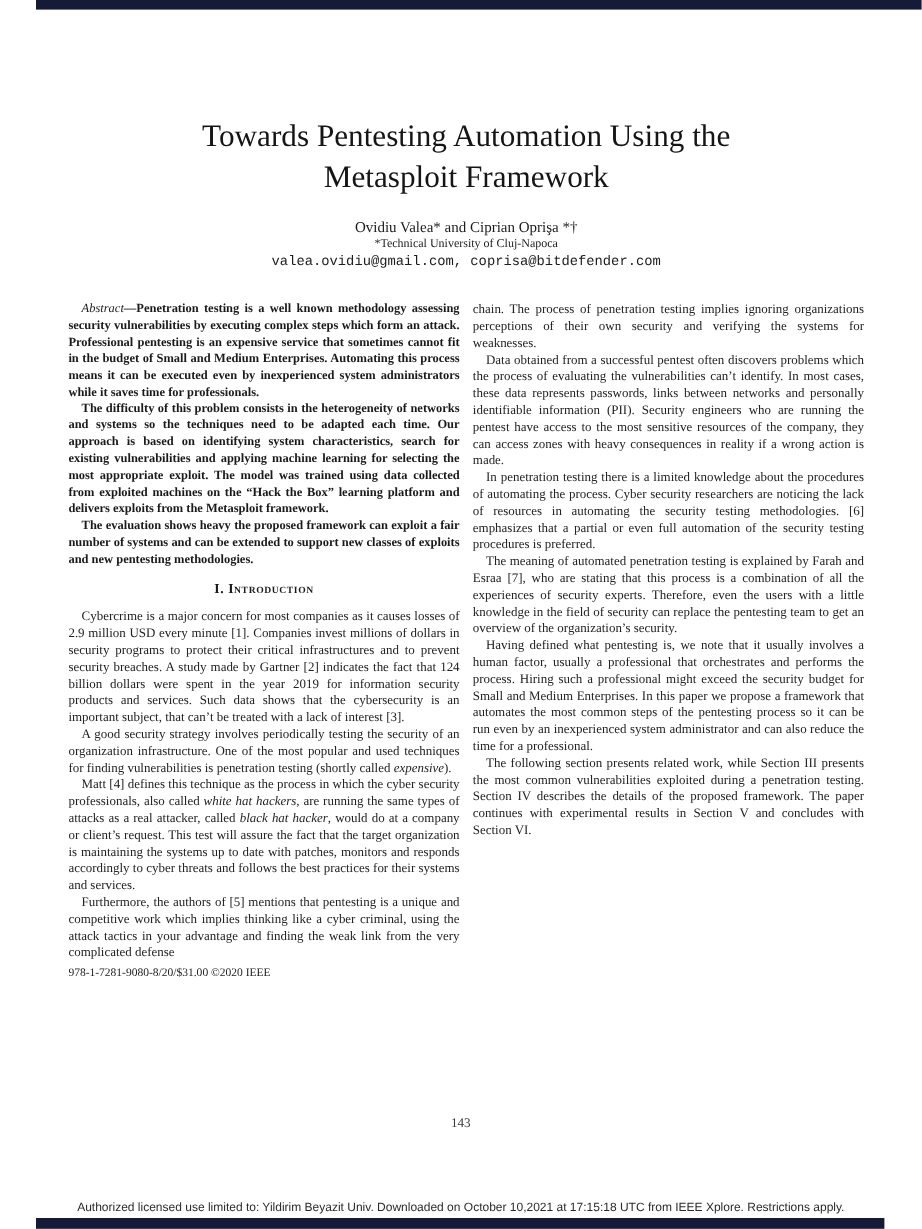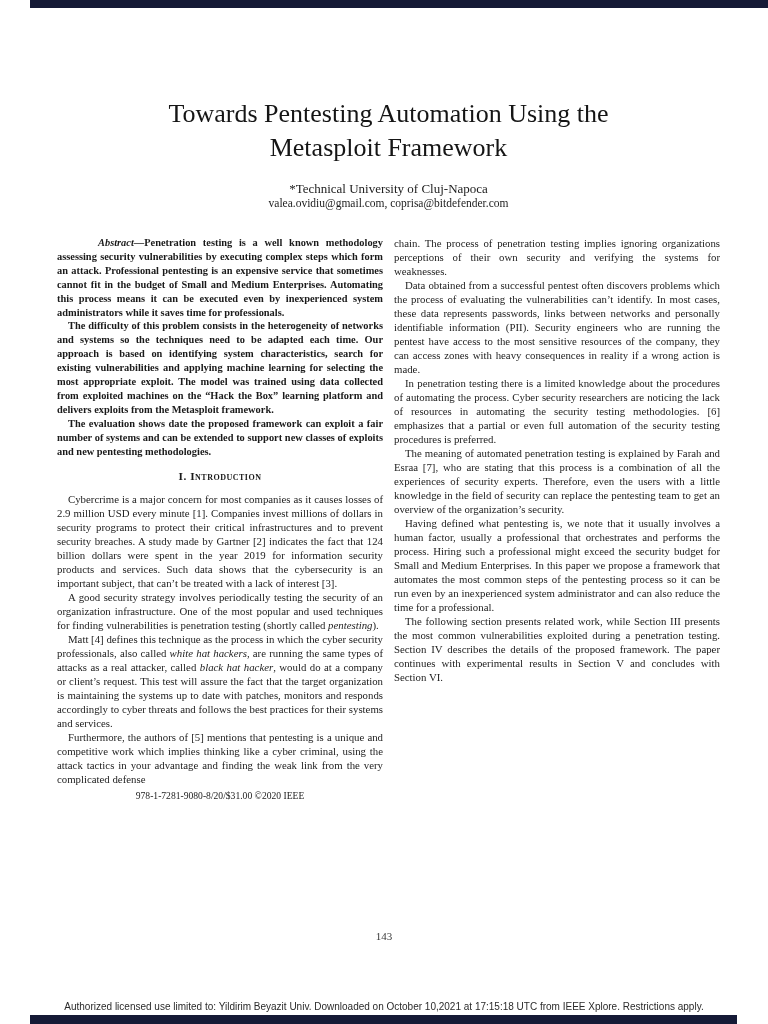--- a/index.html
+++ b/index.html
@@ -26,80 +26,81 @@
   }
   h1.title {
     margin: 0; font-weight: normal; font-size: 26px; line-height: 34px;
     text-align: center; color: #151515;
     font-family: "Liberation Serif", serif;
   }
   .authors-block {
     margin-top: 17px; text-align: center; color: #1c1c1c;
   }
   .authors-line { font-size: 12.5px; line-height: 15px; }
-  .affil-line   { font-size: 13px; line-height: 14px; }
-  .email-line   { font-size: 11.5px; line-height: 15px; }
+  .affil-line   { font-size: 10px; line-height: 14px; }
+  .email-line   { font-size: 11.5px; line-height: 15px; font-family: Liberation Mono, monospace; }
   .cols {
     display: flex; gap: 11px; margin-top: 25px;
   }
   .col {
     flex: 1 1 0; min-width: 0;
     font-size: 10.8px; line-height: 14px;
     text-align: justify; text-justify: inter-word;
     color: #222222;
   }
   .col p { margin: 0; }
   .ind { text-indent: 11px; }
   .ab  { font-weight: bold; font-size: 10.4px; line-height: 13.9px; color: #1a1a1a; }
   h2.sect {
     margin: 10px 0 9px 0; font-weight: bold; font-size: 11.4px;
     text-align: center; font-variant: small-caps; letter-spacing: 0.5px;
     color: #1a1a1a; text-indent: 0;
   }
   h2.sect2 { margin-top: 30px; }
   .footnote {
     margin-top: 4px !important; font-size: 9.6px; line-height: 12px;
-    text-align: center; text-indent: 0; color: #222222;
+    text-align: left; text-indent: 0; color: #222222;
   }
   .pageno {
     position: absolute; top: 930px; left: 0; width: 100%;
     text-align: center; font-size: 11px; color: #3a3a3a;
     font-family: "Liberation Serif", serif;
   }
   .stamp {
     position: absolute; top: 1001px; left: 0; width: 100%;
     text-align: center; font-size: 10px; color: #2b2b2b;
     font-family: "Liberation Sans", sans-serif;
   }
   em { font-style: italic; }
-  .ab-lead { font-style: italic; font-weight: bold; margin-left: 30px; }
+  .ab-lead { font-style: italic; font-weight: normal; }
 </style>
 </head>
 <body>
 
 <div class="bar-top"></div>
 
 <div class="page">
 
   <h1 class="title"><span>Towards Pentesting Automation Using the</span><br><span>Metasploit Framework</span></h1>
 
   <div class="authors-block">
+    <div class="authors-line">Ovidiu Valea* and Ciprian Oprişa *†</div>
     <div class="affil-line">*Technical University of Cluj-Napoca</div>
     <div class="email-line">valea.ovidiu@gmail.com, coprisa@bitdefender.com</div>
   </div>
 
   <div class="cols">
 
     <div class="col">
       <p class="ab ind"><span class="ab-lead">Abstract</span><span>—Penetration testing is a well known methodology assessing security vulnerabilities by executing complex steps which form an attack. Professional pentesting is an expensive service that sometimes cannot fit in the budget of Small and Medium Enterprises. Automating this process means it can be executed even by inexperienced system administrators while it saves time for professionals.</span></p>
       <p class="ab ind">The difficulty of this problem consists in the heterogeneity of networks and systems so the techniques need to be adapted each time. Our approach is based on identifying system characteristics, search for existing vulnerabilities and applying machine learning for selecting the most appropriate exploit. The model was trained using data collected from exploited machines on the “Hack the Box” learning platform and delivers exploits from the Metasploit framework.</p>
-      <p class="ab ind">The evaluation shows date the proposed framework can exploit a fair number of systems and can be extended to support new classes of exploits and new pentesting methodologies.</p>
+      <p class="ab ind">The evaluation shows heavy the proposed framework can exploit a fair number of systems and can be extended to support new classes of exploits and new pentesting methodologies.</p>
       <h2 class="sect">I. Introduction</h2>
       <p class="ind">Cybercrime is a major concern for most companies as it causes losses of 2.9 million USD every minute [1]. Companies invest millions of dollars in security programs to protect their critical infrastructures and to prevent security breaches. A study made by Gartner [2] indicates the fact that 124 billion dollars were spent in the year 2019 for information security products and services. Such data shows that the cybersecurity is an important subject, that can’t be treated with a lack of interest [3].</p>
-      <p class="ind"><span>A good security strategy involves periodically testing the security of an organization infrastructure. One of the most popular and used techniques for finding vulnerabilities is penetration testing (shortly called </span><em>pentesting</em><span>).</span></p>
+      <p class="ind"><span>A good security strategy involves periodically testing the security of an organization infrastructure. One of the most popular and used techniques for finding vulnerabilities is penetration testing (shortly called </span><em>expensive</em><span>).</span></p>
       <p class="ind"><span>Matt [4] defines this technique as the process in which the cyber security professionals, also called </span><em>white hat hackers</em><span>, are running the same types of attacks as a real attacker, called </span><em>black hat hacker</em><span>, would do at a company or client’s request. This test will assure the fact that the target organization is maintaining the systems up to date with patches, monitors and responds accordingly to cyber threats and follows the best practices for their systems and services.</span></p>
       <p class="ind">Furthermore, the authors of [5] mentions that pentesting is a unique and competitive work which implies thinking like a cyber criminal, using the attack tactics in your advantage and finding the weak link from the very complicated defense</p>
       <p class="footnote">978-1-7281-9080-8/20/$31.00 ©2020 IEEE</p>
     </div>
 
     <div class="col">
       <p>chain. The process of penetration testing implies ignoring organizations perceptions of their own security and verifying the systems for weaknesses.</p>
       <p class="ind">Data obtained from a successful pentest often discovers problems which the process of evaluating the vulnerabilities can’t identify. In most cases, these data represents passwords, links between networks and personally identifiable information (PII). Security engineers who are running the pentest have access to the most sensitive resources of the company, they can access zones with heavy consequences in reality if a wrong action is made.</p>
       <p class="ind">In penetration testing there is a limited knowledge about the procedures of automating the process. Cyber security researchers are noticing the lack of resources in automating the security testing methodologies. [6] emphasizes that a partial or even full automation of the security testing procedures is preferred.</p>
       <p class="ind">The meaning of automated penetration testing is explained by Farah and Esraa [7], who are stating that this process is a combination of all the experiences of security experts. Therefore, even the users with a little knowledge in the field of security can replace the pentesting team to get an overview of the organization’s security.</p>

